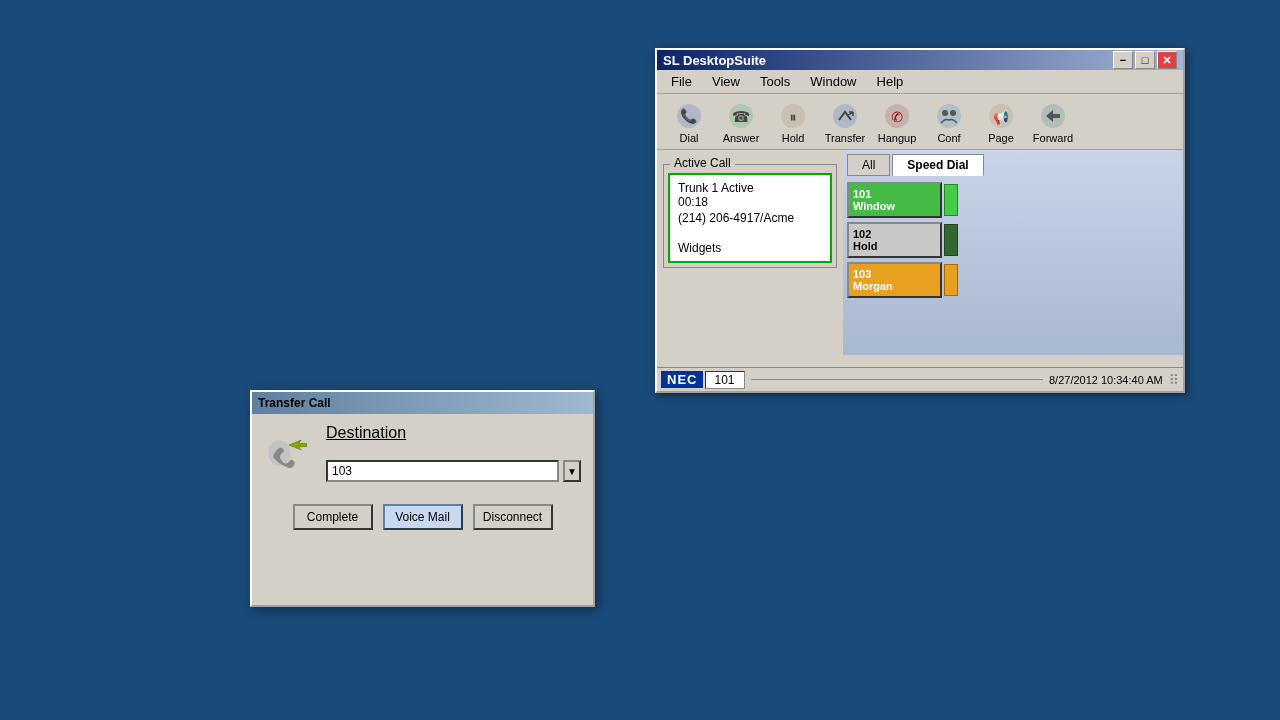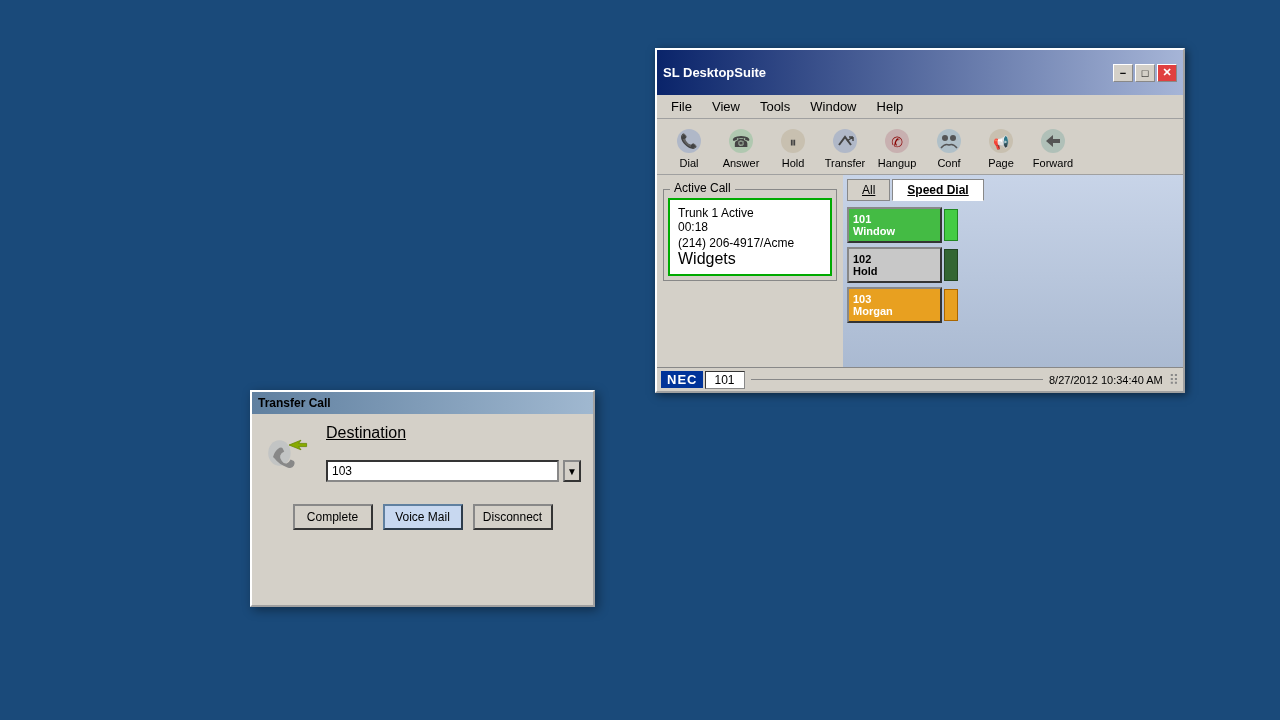--- a/index.html
+++ b/index.html
@@ -21,21 +21,21 @@
       height: 345px;
       background: #d4d0c8;
       border: 2px solid #a0a0a0;
       border-top: 2px solid #ffffff;
       border-left: 2px solid #ffffff;
       box-shadow: 2px 2px 8px rgba(0,0,0,0.5);
     }
 
     .title-bar {
       background: linear-gradient(to right, #0a246a, #a6b5d7);
-      height: 45px;
+      height: 20px;
       display: flex;
       align-items: center;
       justify-content: space-between;
       padding: 0 6px;
       color: white;
       font-size: 13px;
       font-weight: bold;
     }
 
     .title-bar-buttons {
@@ -143,21 +143,20 @@
       flex: 1;
       padding: 4px;
       background: linear-gradient(to bottom, #c8d4e8, #a8b8d0);
       overflow-y: auto;
     }
 
     .tab-bar {
       display: flex;
       margin-bottom: 6px;
       gap: 2px;
-      text-decoration: underline;
     }
 
     .tab {
       padding: 3px 14px;
       font-size: 12px;
       cursor: pointer;
       border: 1px solid #888;
       background: #d4d0c8;
       color: #000;
     }
@@ -490,21 +489,21 @@
 
     <div class="active-call-panel">
       <div style="border: 1px solid #888; padding: 8px 4px 4px 4px; position: relative; margin-top: 8px;">
         <div style="position:absolute; top:-9px; left:6px; background:#d4d0c8; padding:0 4px; font-size:12px;">Active Call</div>
         <div class="call-box">
           <div class="call-box-header">
             <span>Trunk 1 Active</span>
             <span>00:18</span>
           </div>
           <div style="font-size:12px;">(214) 206-4917/Acme</div>
-          <div style="font-size:16px;">Widgets</div>
+          <div style="font-size:12px;margin-top:16px;">Widgets</div>
         </div>
       </div>
     </div>
 
     <div class="right-panel">
 
       <div class="tab-bar">
         <div class="tab">All</div>
         <div class="tab active">Speed Dial</div>
       </div>

